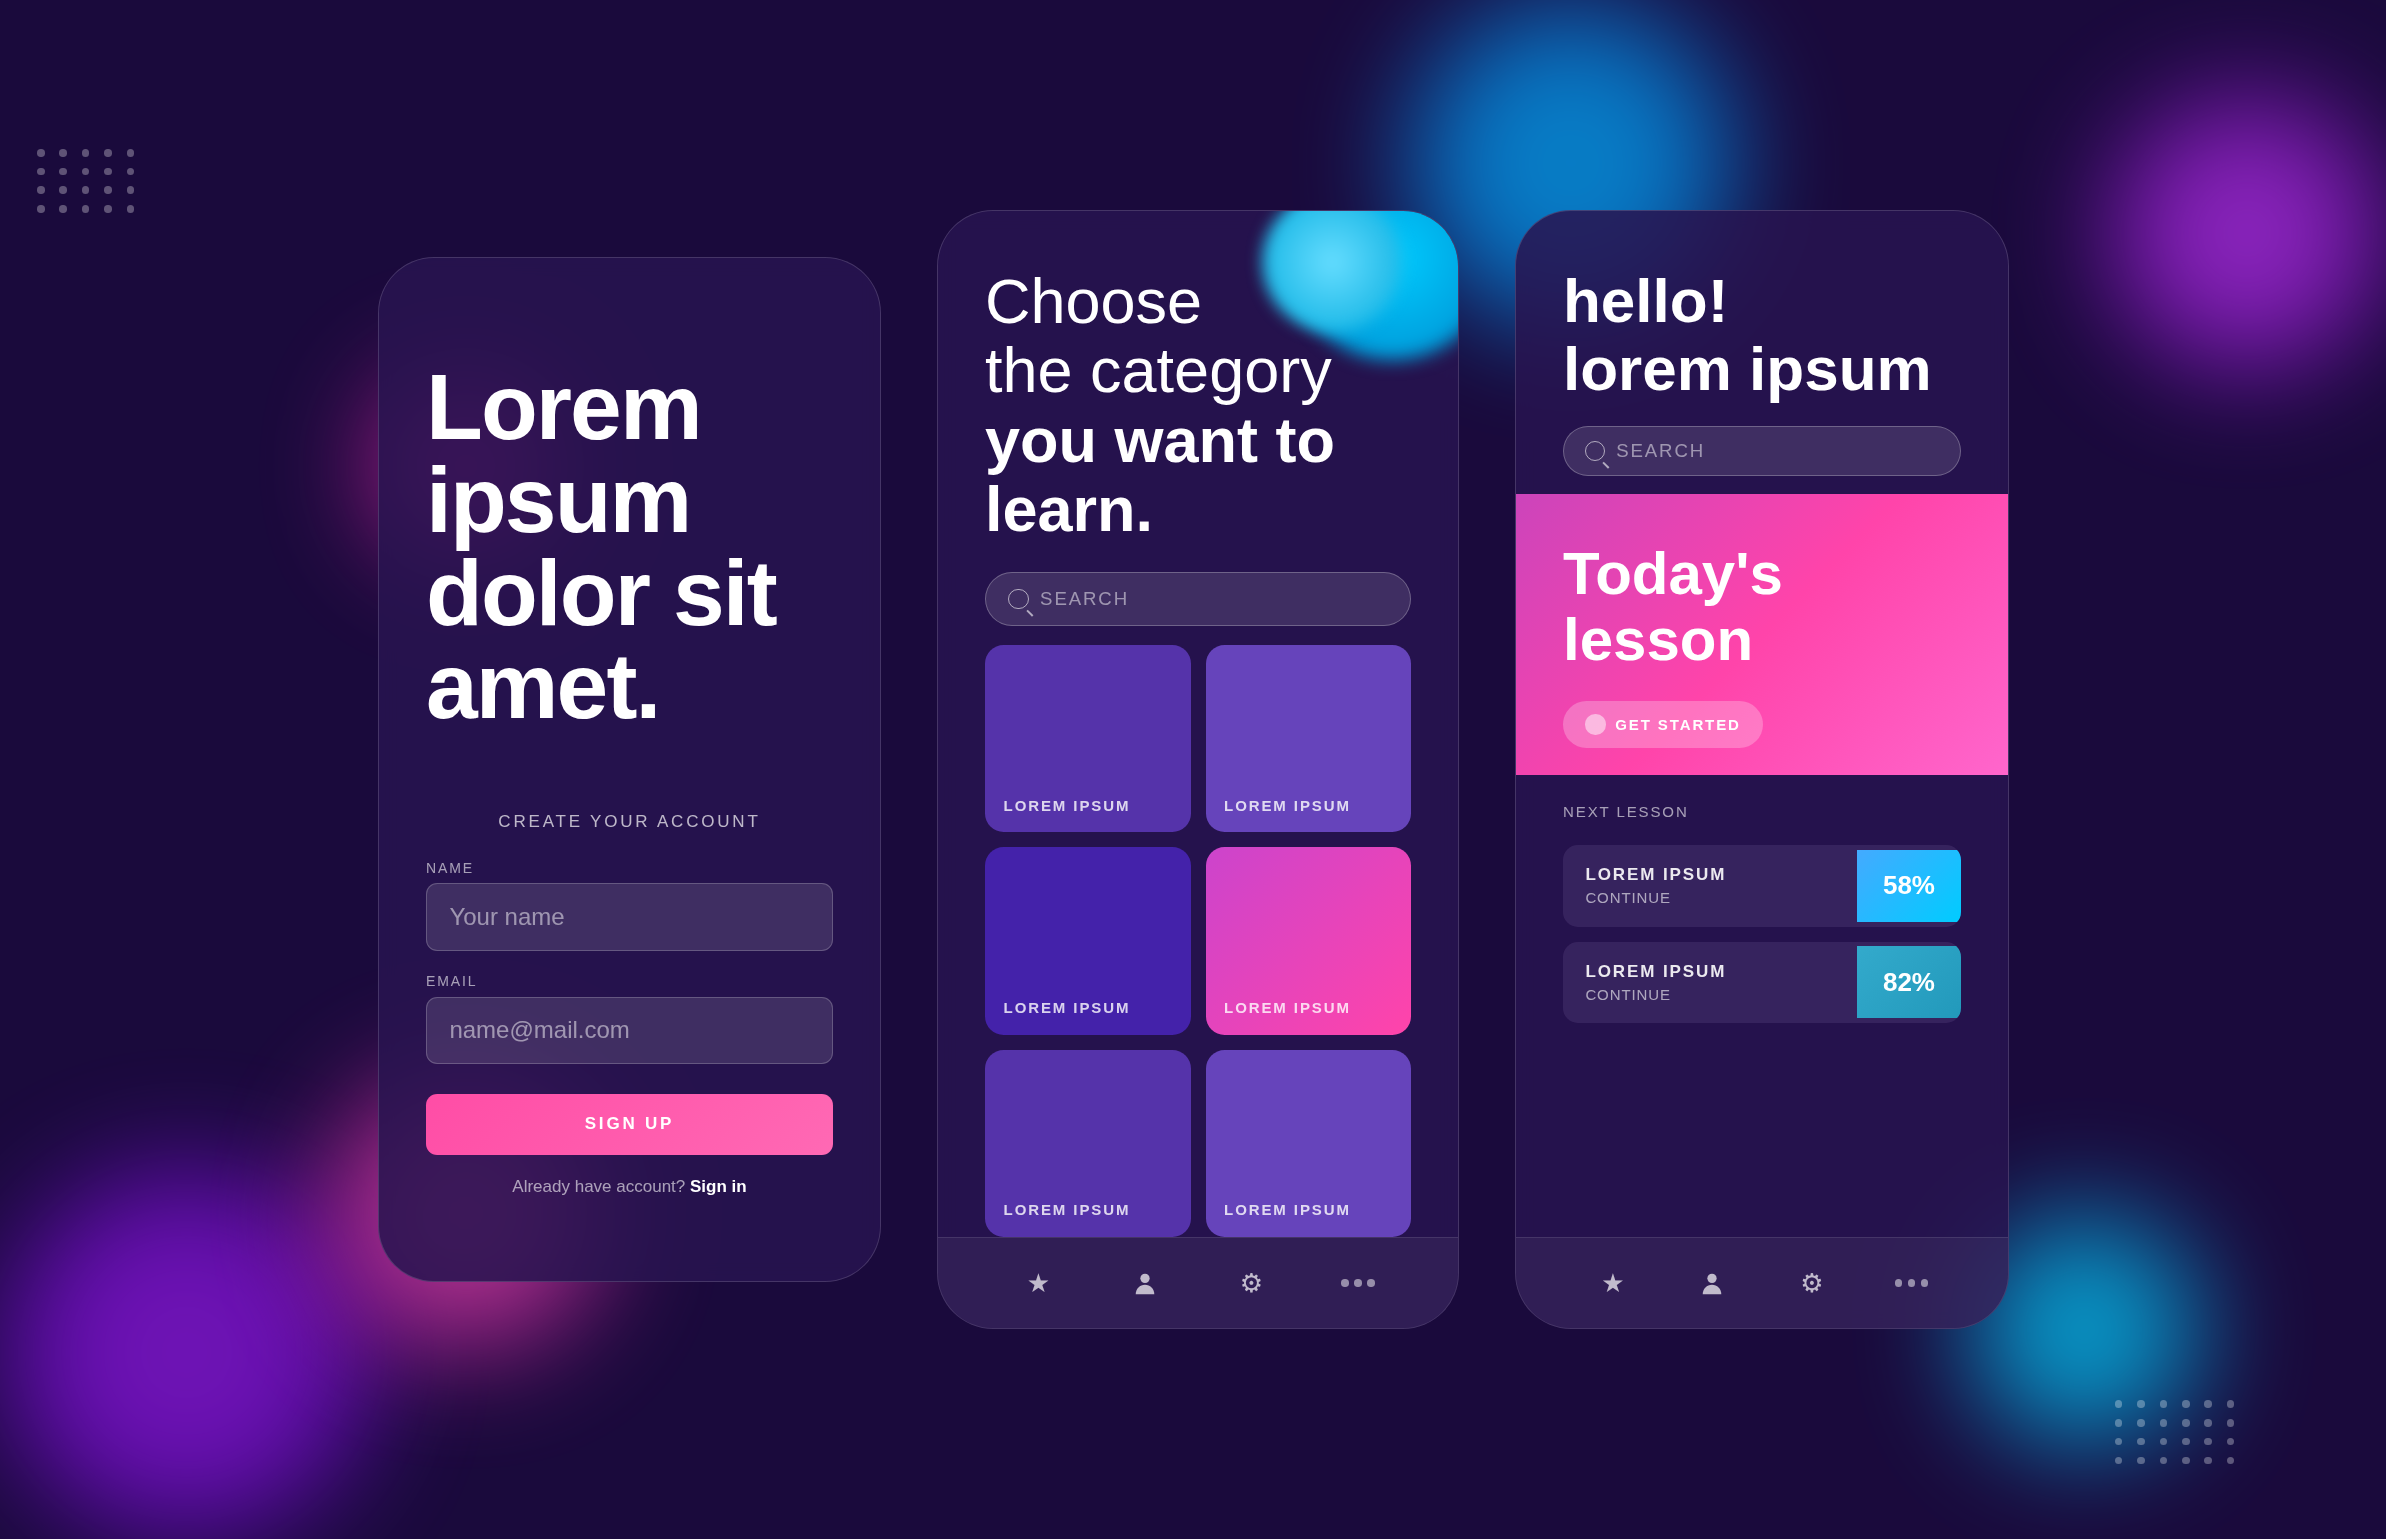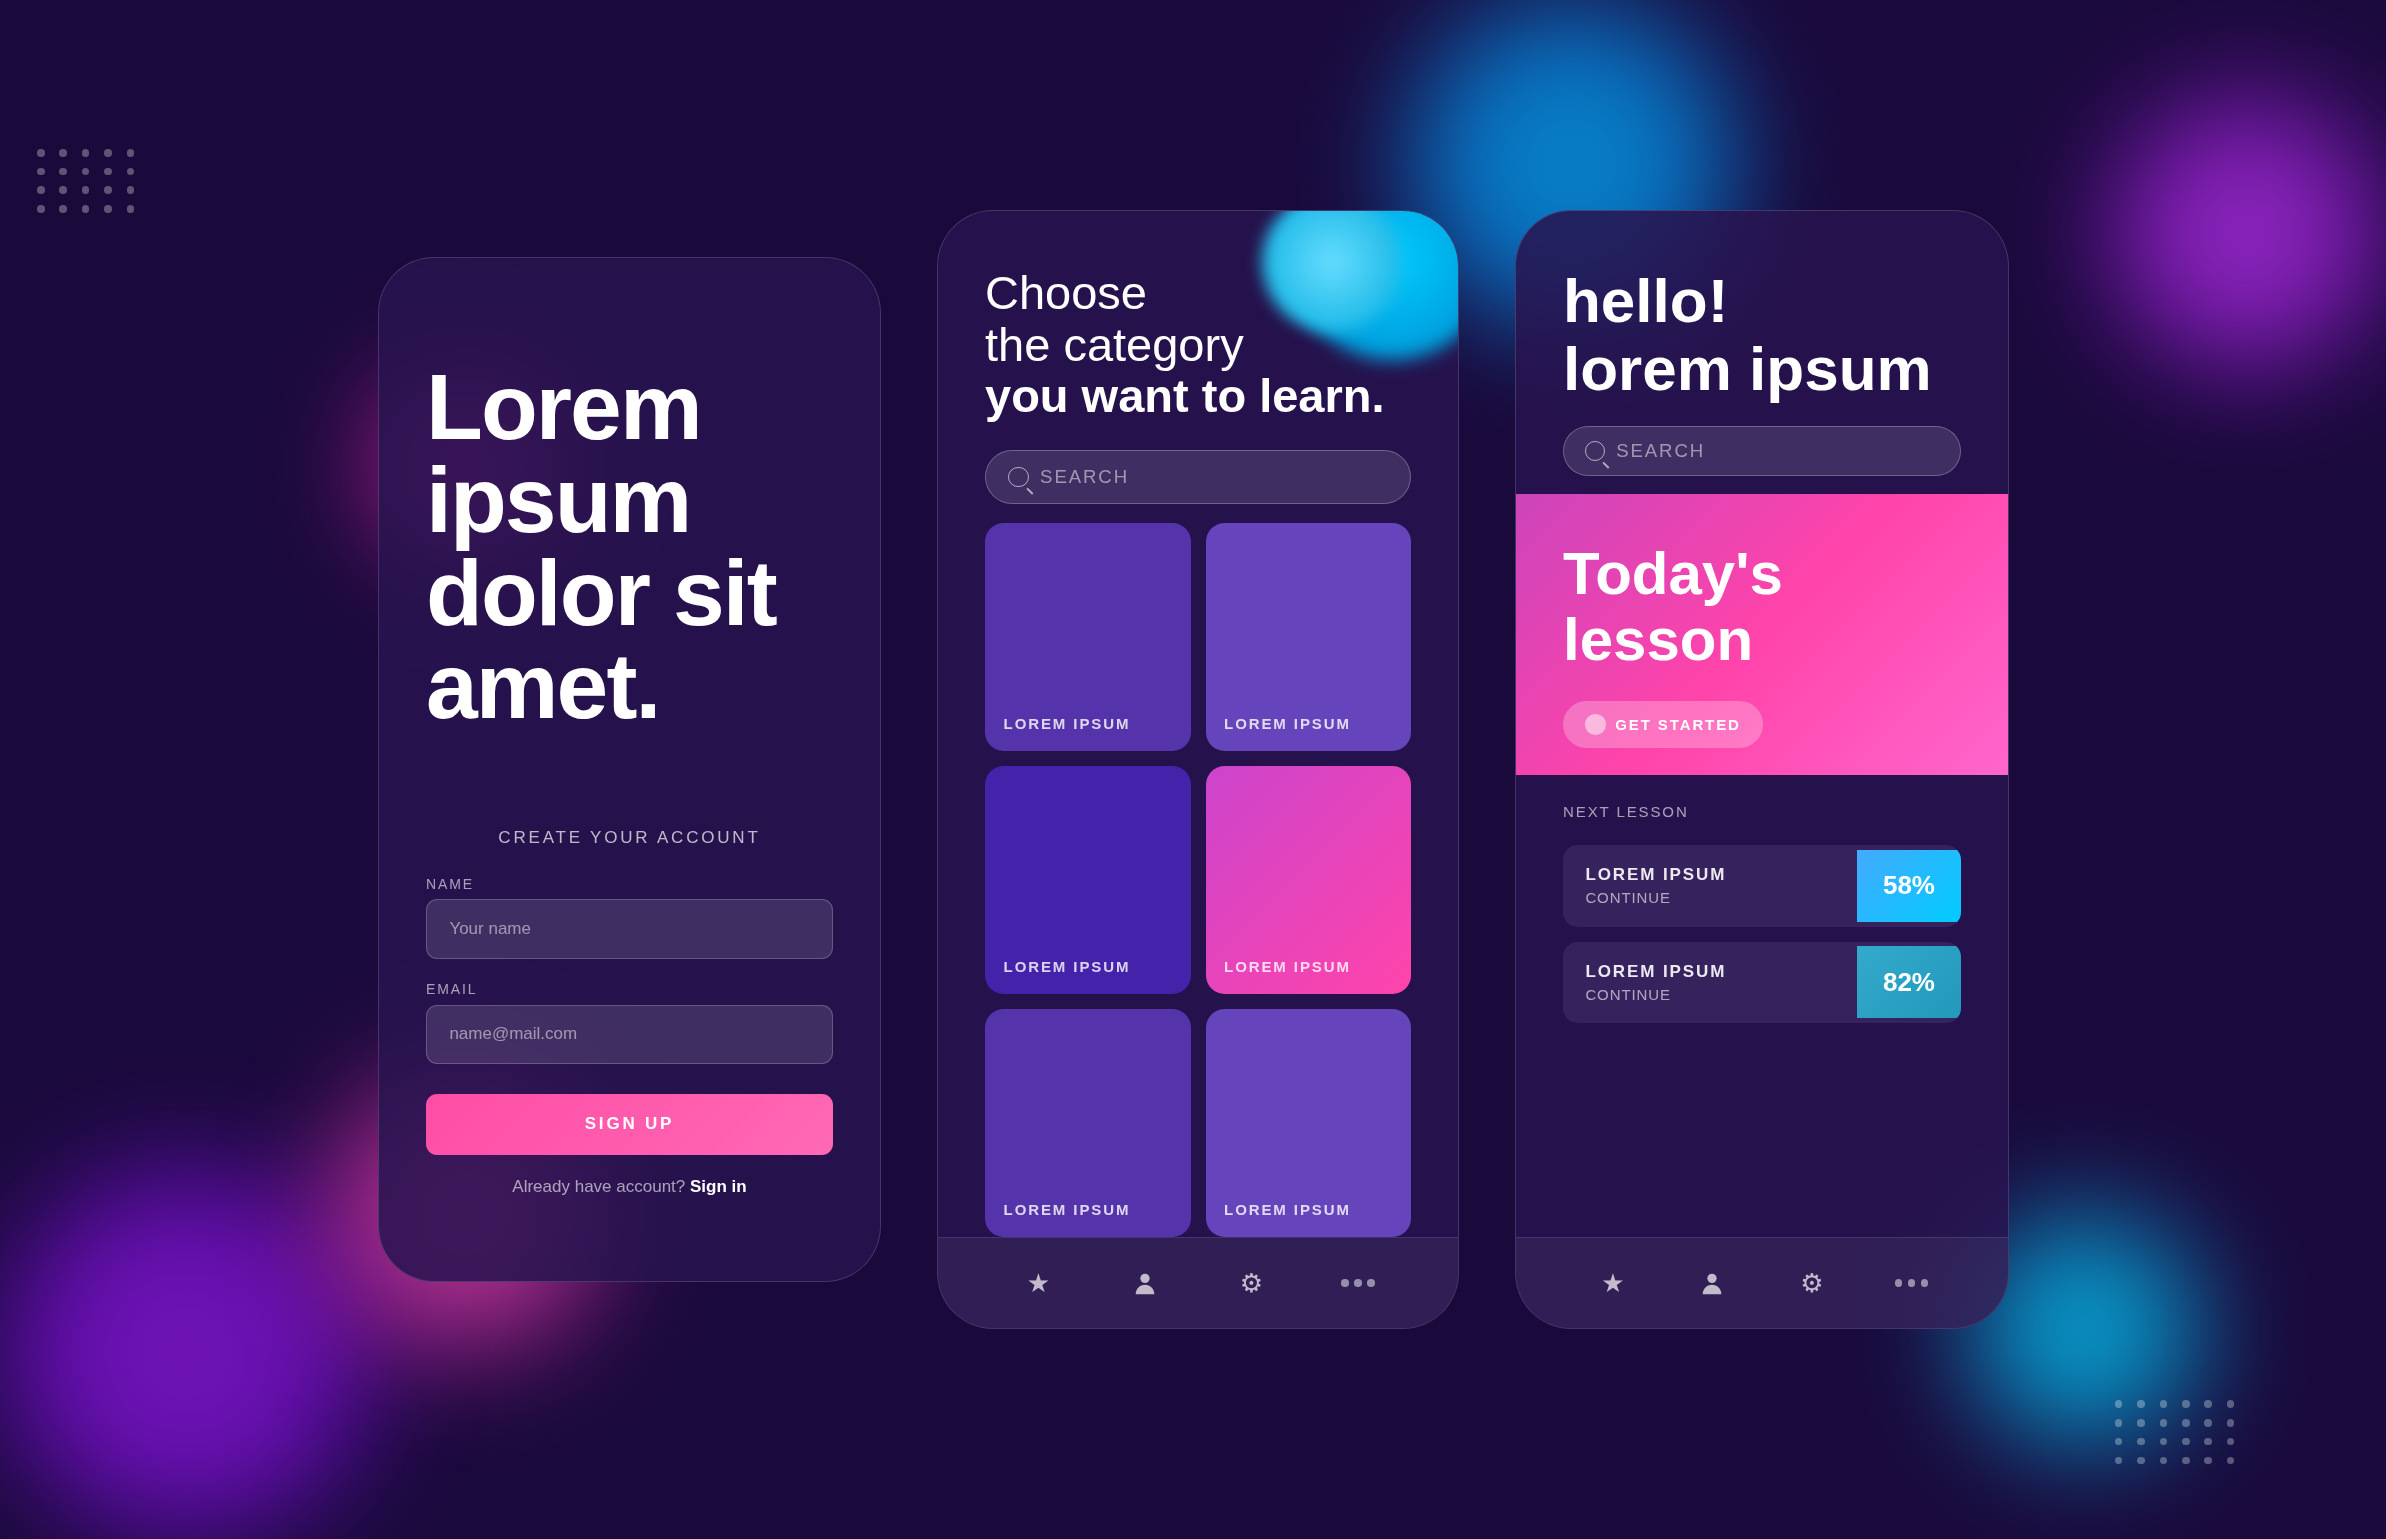--- a/index.html
+++ b/index.html
@@ -135,21 +135,21 @@
       display: block;
     }
 
     .form-input {
       width: 100%;
       padding: 18.6px 22.4px;
       background: rgba(255,255,255,0.12);
       border: 0.9px solid rgba(255,255,255,0.2);
       border-radius: 11.2px;
       color: #ffffff;
-      font-size: 17px;
+      font-size: 24px;
       outline: none;
     }
 
     .form-input::placeholder {
       color: rgba(255,255,255,0.5);
     }
 
     .sign-up-btn {
       width: 100%;
       padding: 20.5px;
@@ -183,21 +183,21 @@
       height: 1119px;
       display: flex;
       flex-direction: column;
     }
 
     .screen-2-header {
       padding: 56px 47px 28px;
     }
 
     .screen-2-title {
-      font-size: 47px;
+      font-size: 63px;
       color: #ffffff;
       line-height: 1.1;
       font-weight: 400;
     }
 
     .screen-2-title strong {
       font-weight: 900;
     }
 
     .search-bar {

